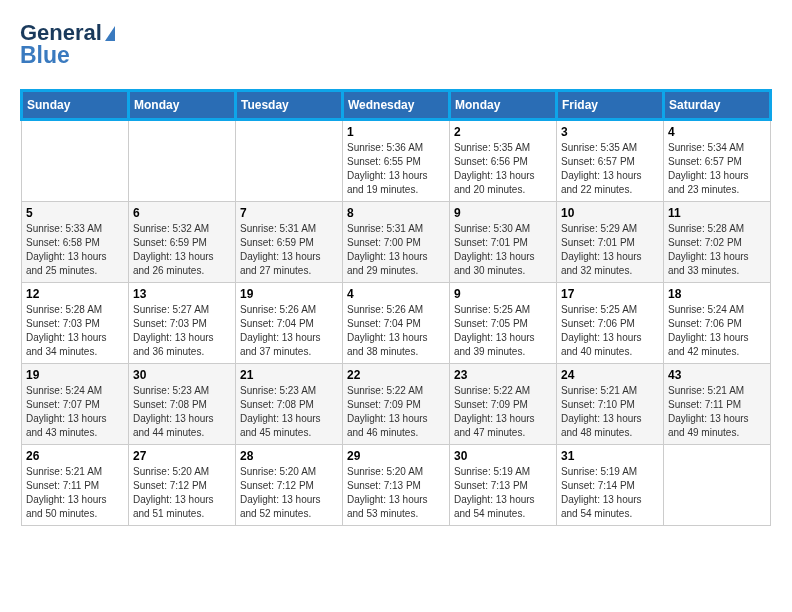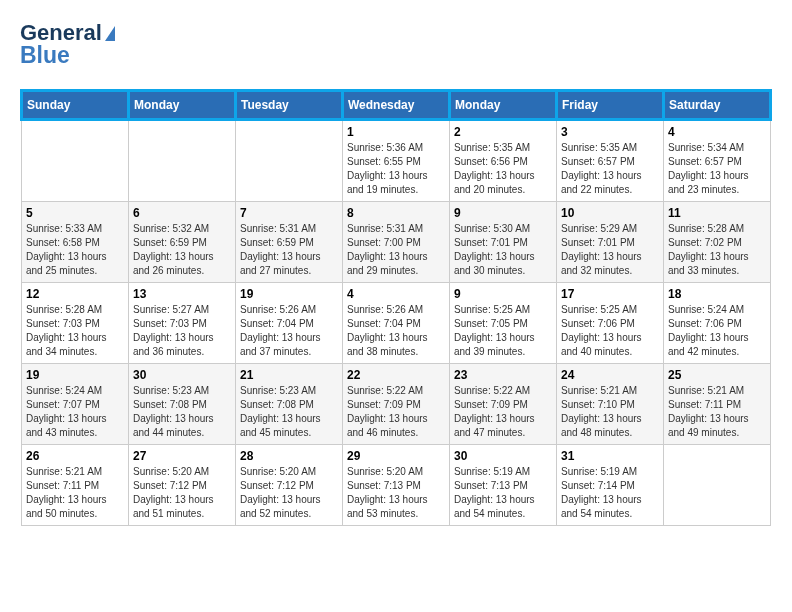--- a/index.html
+++ b/index.html
@@ -195,21 +195,21 @@
         </td>
         <td>
           <div class="day-num">23</div>
           <div class="day-info">Sunrise: 5:22 AM<br>Sunset: 7:09 PM<br>Daylight: 13 hours<br>and 47 minutes.</div>
         </td>
         <td>
           <div class="day-num">24</div>
           <div class="day-info">Sunrise: 5:21 AM<br>Sunset: 7:10 PM<br>Daylight: 13 hours<br>and 48 minutes.</div>
         </td>
         <td>
-          <div class="day-num">25</div>
+          <div class="day-num">43</div>
           <div class="day-info">Sunrise: 5:21 AM<br>Sunset: 7:11 PM<br>Daylight: 13 hours<br>and 49 minutes.</div>
         </td>
       </tr>
       <tr>
         <td>
           <div class="day-num">26</div>
           <div class="day-info">Sunrise: 5:21 AM<br>Sunset: 7:11 PM<br>Daylight: 13 hours<br>and 50 minutes.</div>
         </td>
         <td>
           <div class="day-num">27</div>

